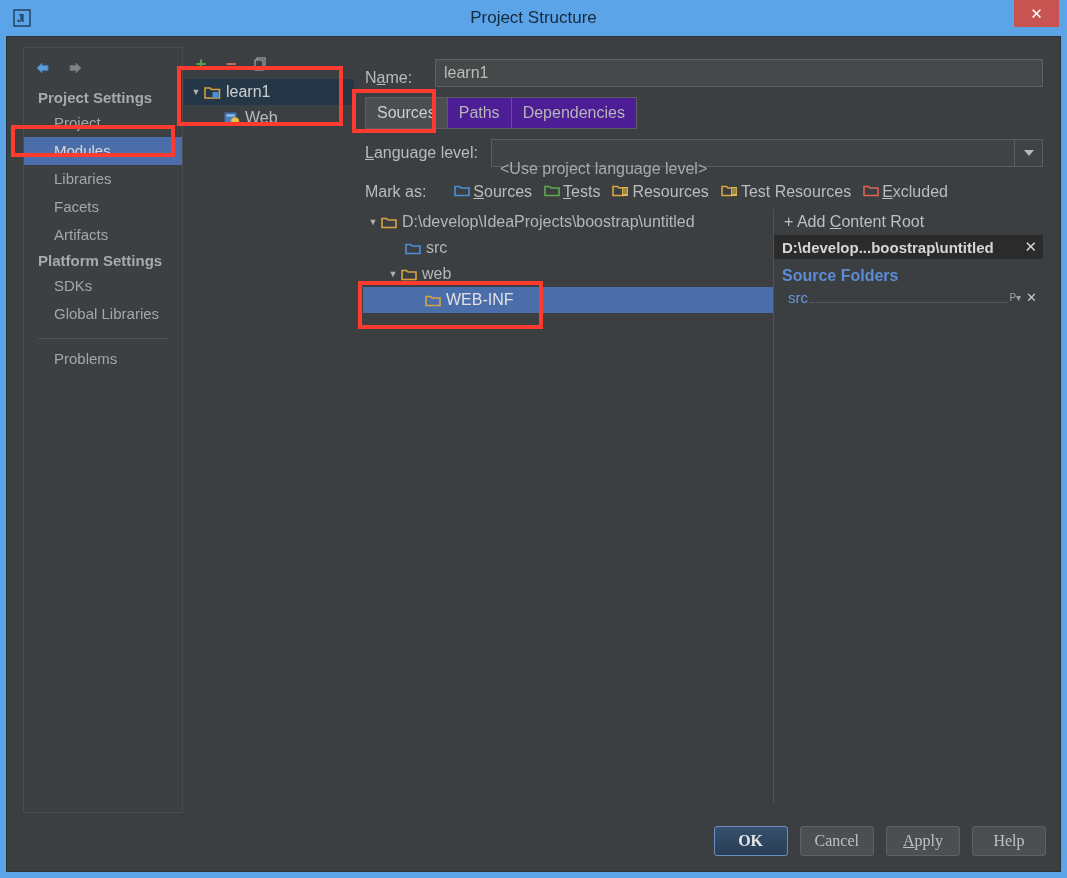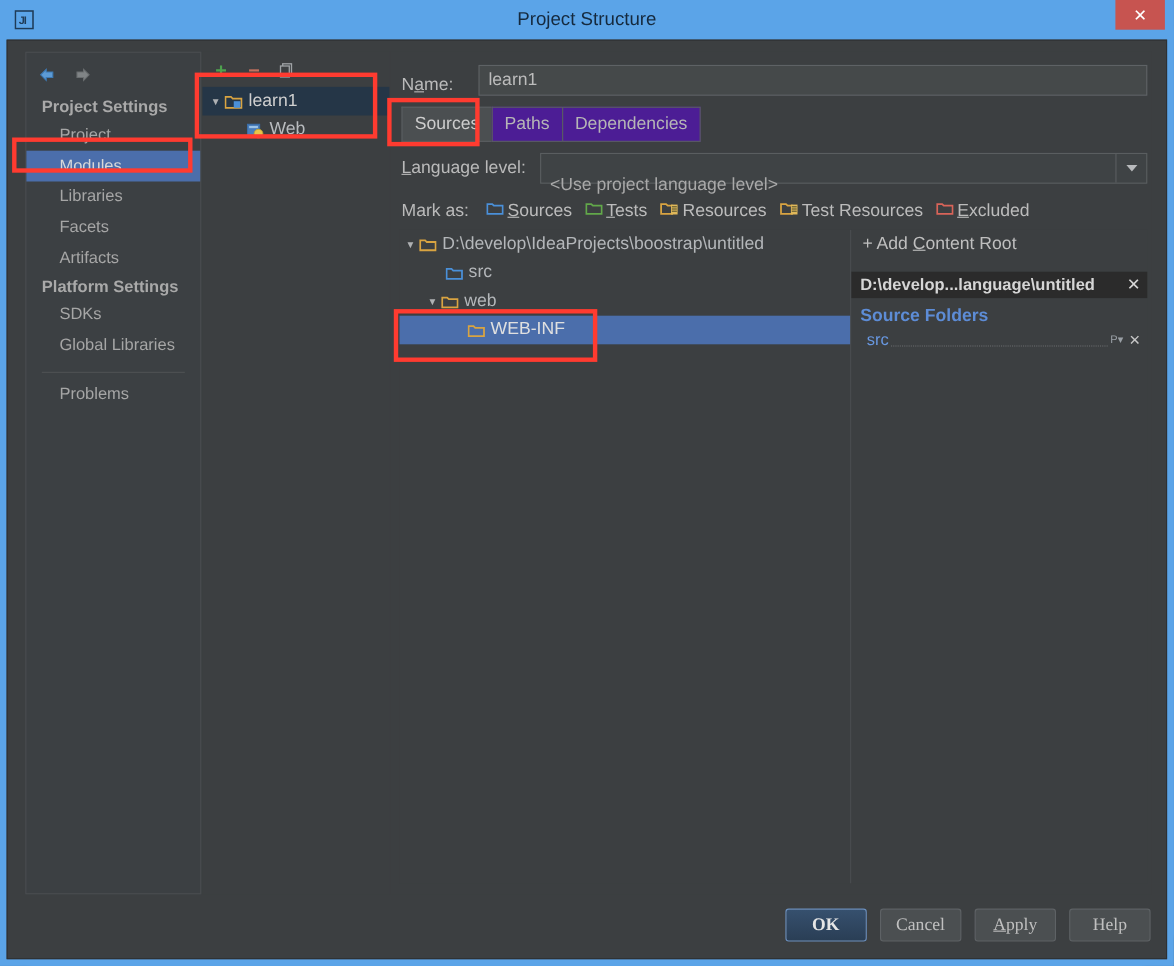--- a/index.html
+++ b/index.html
@@ -151,21 +151,21 @@
   .treerow {
     height: 26px; display: flex; align-items: center;
     font-size: 16px; color: #B4B7BA; cursor: pointer;
   }
   .treerow.selected { background: #4B6EAB; color: #E0E0E0; }
   .rpane {
     flex: 1; height: 100%; background: #3C3F41;
     position: relative; padding: 0;
   }
   .add-root {
-    padding: 4px 8px 16px 10px; font-size: 16px; color: #BFBFBF; cursor: pointer;
+    padding: 4px 8px 4px 10px; font-size: 16px; color: #BFBFBF; cursor: pointer;
   }
   .root-header {
     background: #2B2B2B; color: #D6D6D6; font-weight: bold; font-size: 15px;
     padding: 3px 6px 3px 8px; display: flex; align-items: center;
     justify-content: space-between;
   }
   .sec-title {
     color: #5D8CD6; font-weight: bold; font-size: 16px;
     padding: 8px 0 2px 8px;
   }
@@ -304,21 +304,21 @@
           <span class="combo-text">&lt;Use project language level&gt;</span>
           <span class="combo-arrow">
             <svg width="12" height="8" viewBox="0 0 12 8">
                 <path d="M1 1 L11 1 L6 7 Z" fill="#B8BABC"></path>
               </svg>
           </span>
         </span>
       </div>
 
       <div class="row-mark">
-        <span class="lbl" style="margin-right:16px;">Mark as:</span>
+        <span class="lbl" style="margin-right:28px;">Mark as:</span>
 
         <span class="mark-item">
           <span>
             <svg width="16" height="13" viewBox="0 0 16 13">
                 <path d="M1 2.5 L5.5 2.5 L7 4 L15 4 L15 11.5 L1 11.5 Z" fill="none" stroke="#4A90D9" stroke-width="1.6"></path>
               </svg>
           </span>
           <span><span class="ul">S</span>ources</span>
         </span>
 
@@ -401,21 +401,21 @@
                   <path d="M1 2.5 L5.5 2.5 L7 4 L15 4 L15 11.5 L1 11.5 Z" fill="none" stroke="#D9A441" stroke-width="1.6"></path>
                 </svg>
             </span>
             <span>WEB-INF</span>
           </div>
         </div>
 
         <div class="rpane">
           <div class="add-root">+ Add <span class="ul">C</span>ontent Root</div>
           <div class="root-header">
-            <span>D:\develop...language\untitled</span>
+            <span>D:\develop...boostrap\untitled</span>
             <span style="font-weight:normal;margin-left:6px;cursor:pointer;">✕</span>
           </div>
           <div class="sec-title">Source Folders</div>
           <div class="folder-entry">
             <span>src</span>
             <span class="dotleader"></span>
             <span style="color:#9AA0A6;font-size:10px;margin-right:5px;">P▾</span>
             <span style="color:#C8C8C8;font-size:13px;">✕</span>
           </div>
         </div>

